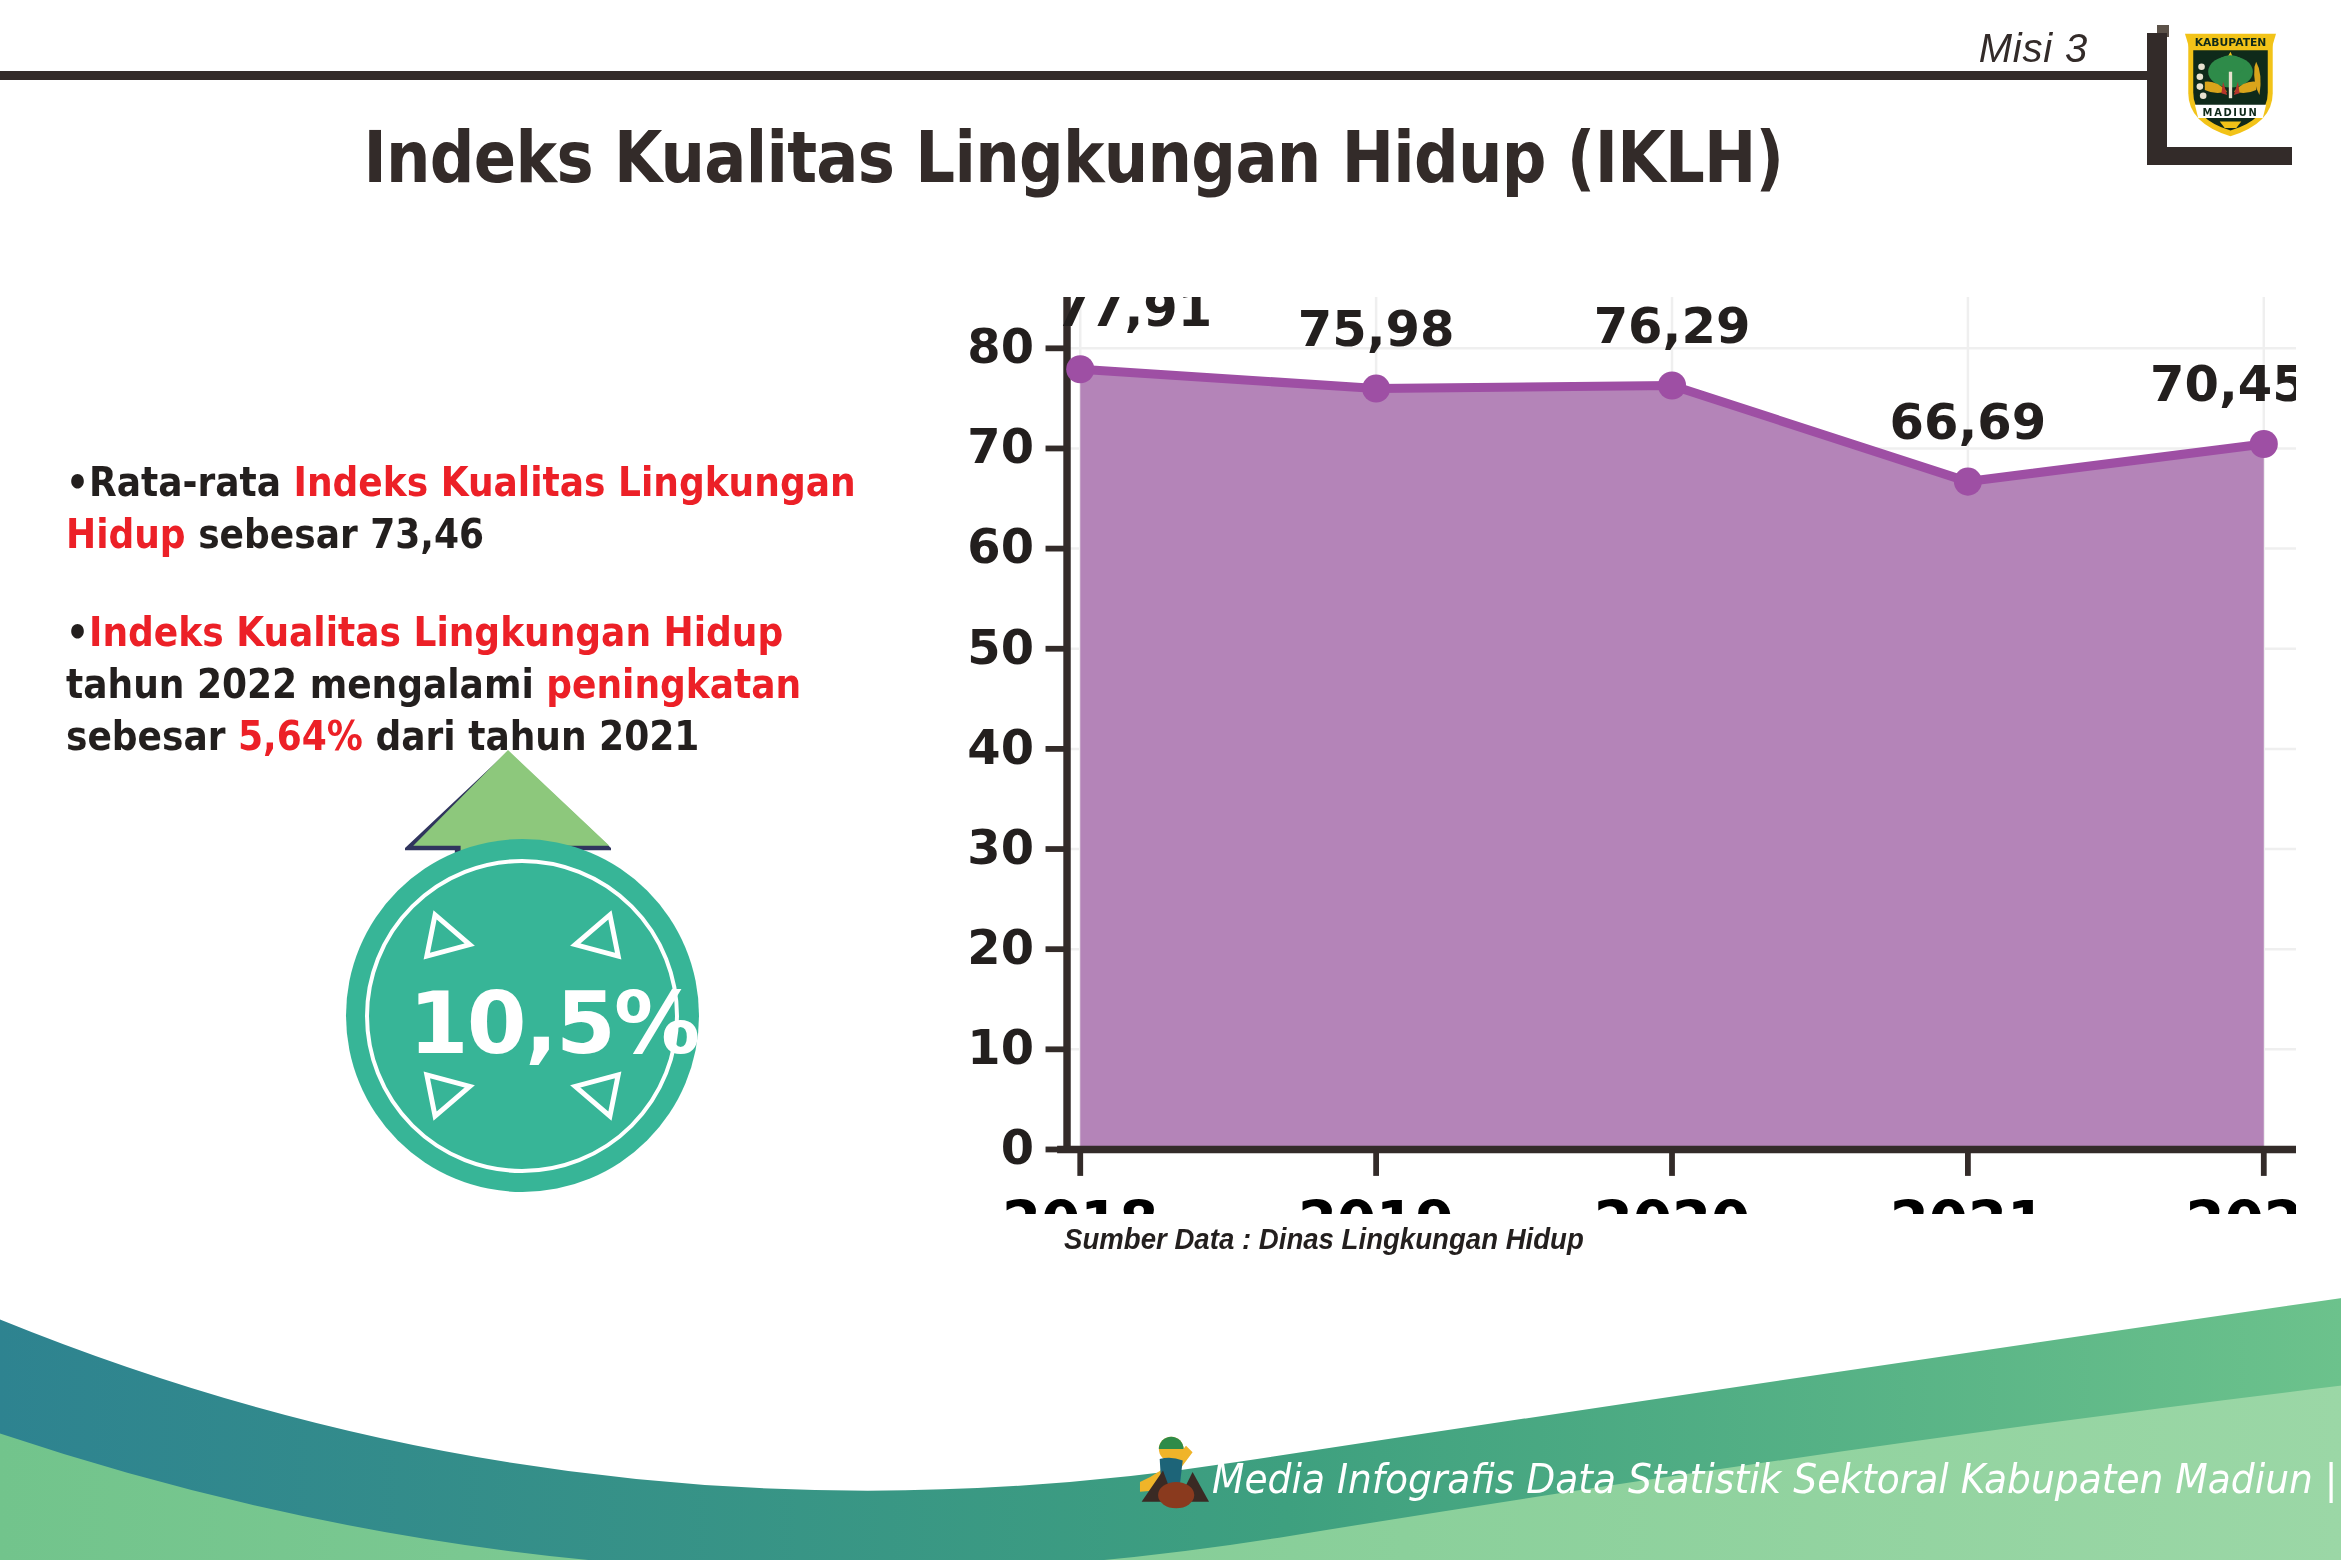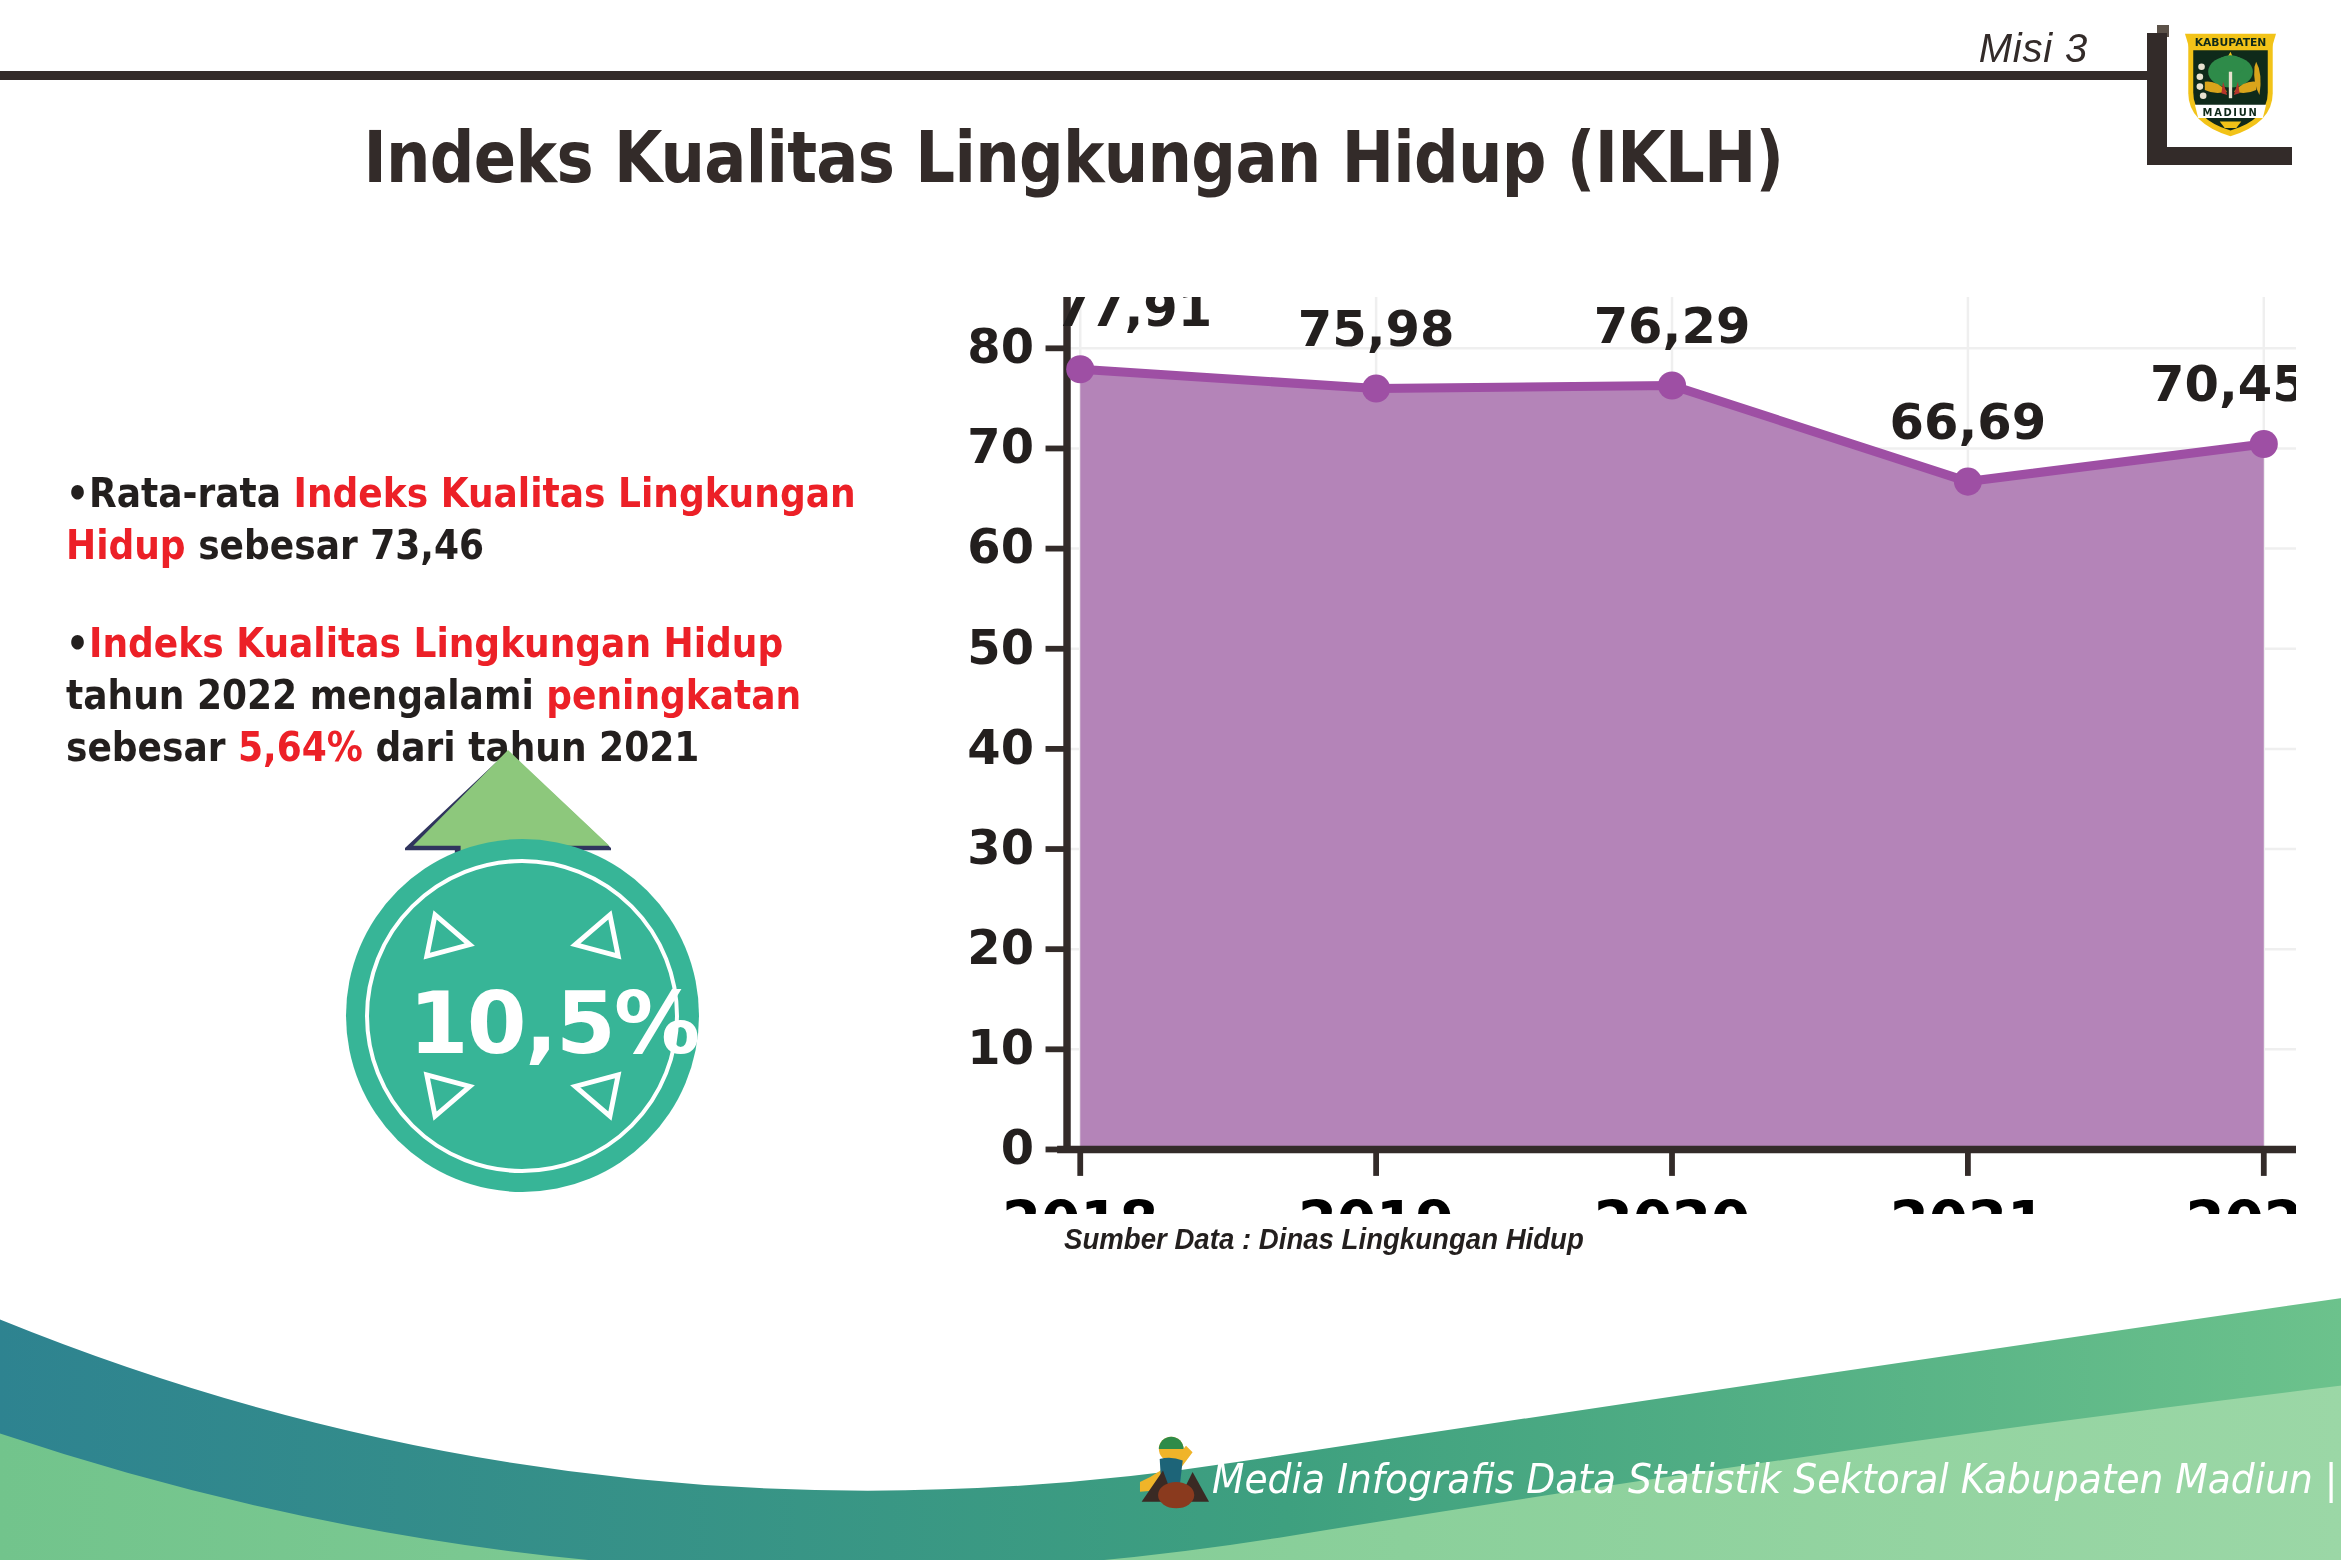--- a/index.html
+++ b/index.html
@@ -69,21 +69,21 @@
     letter-spacing: -0.8px;
     color: #332B29;
     transform: scaleX(0.88);
     transform-origin: center top;
     white-space: nowrap;
   }
 
   
   #bullets {
     position: absolute;
-    left: 66px; top: 467px;
+    left: 66px; top: 456px;
     width: 933px;
   }
   .bullet {
     font-family: "DejaVu Sans", sans-serif;
     font-size: 40px;
     line-height: 1.30;
     color: #231f1e;
     font-weight: 600;
     transform: scaleX(0.90);
     transform-origin: left top;

